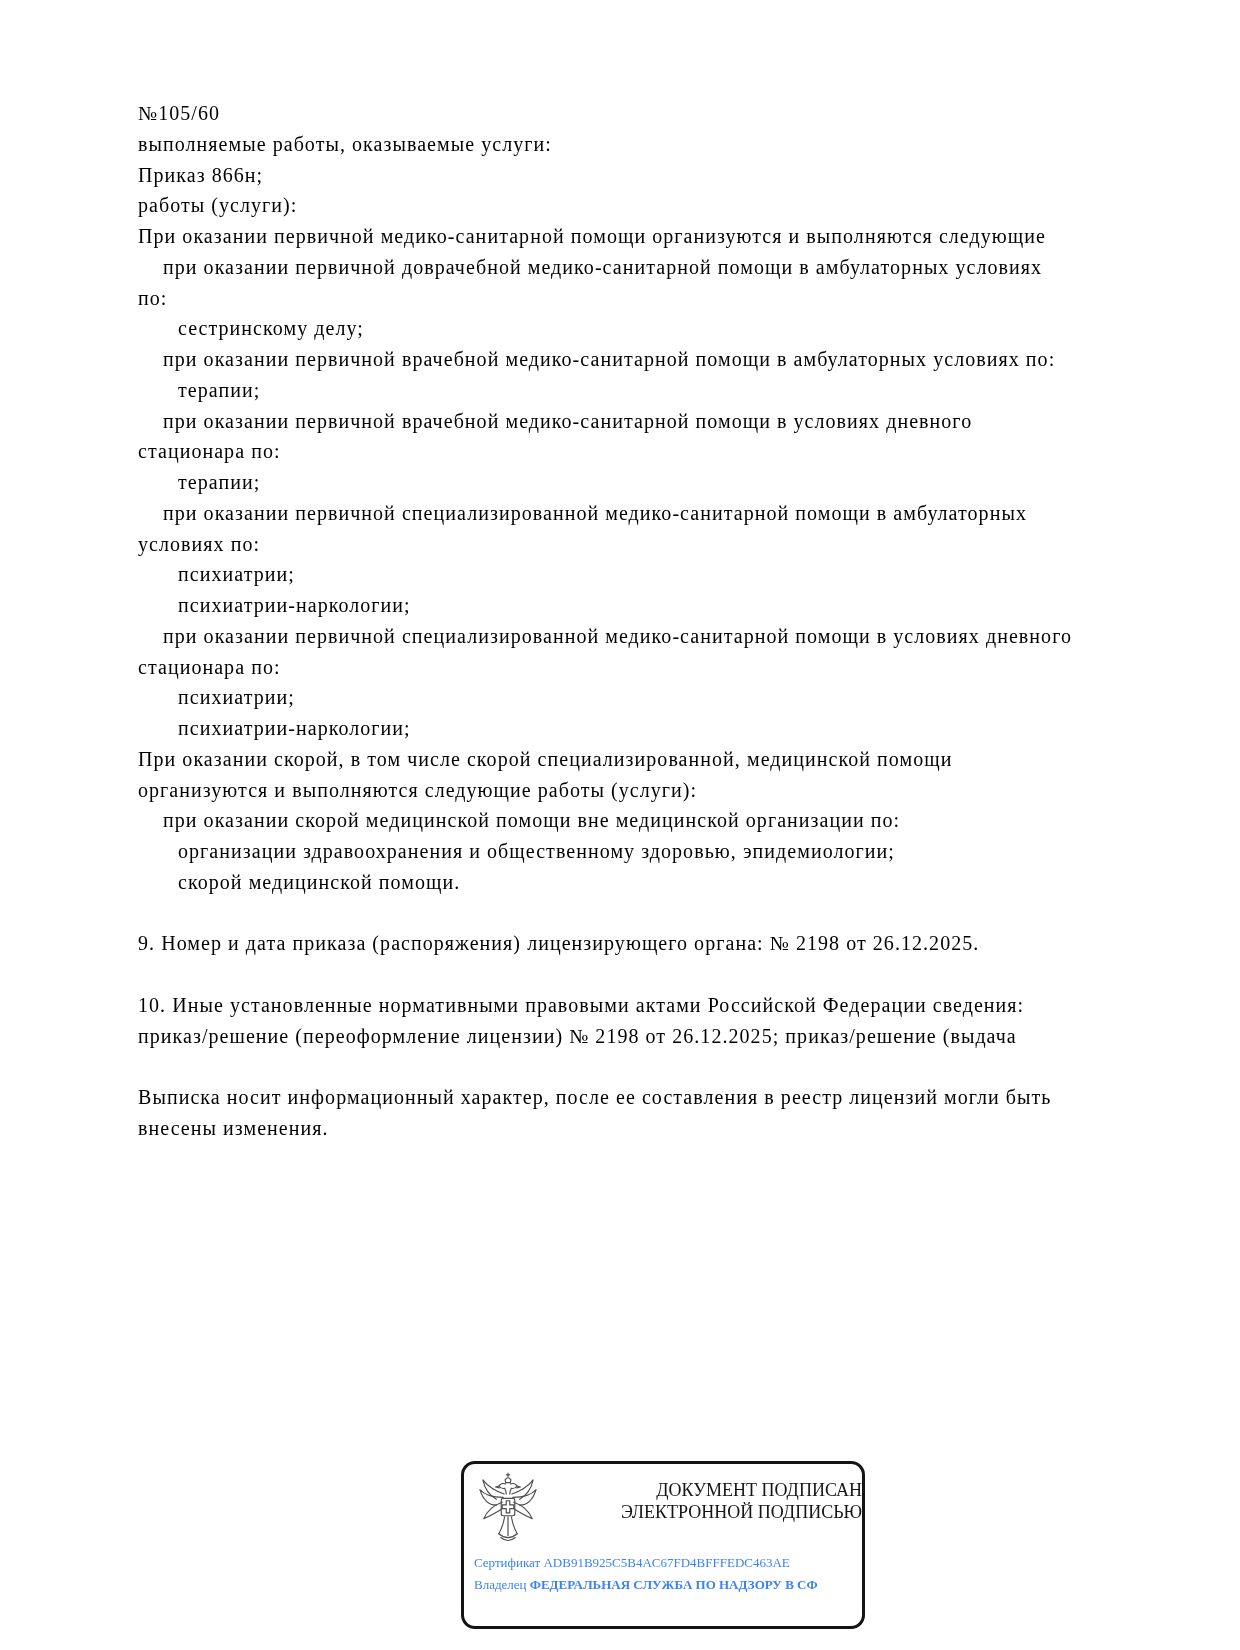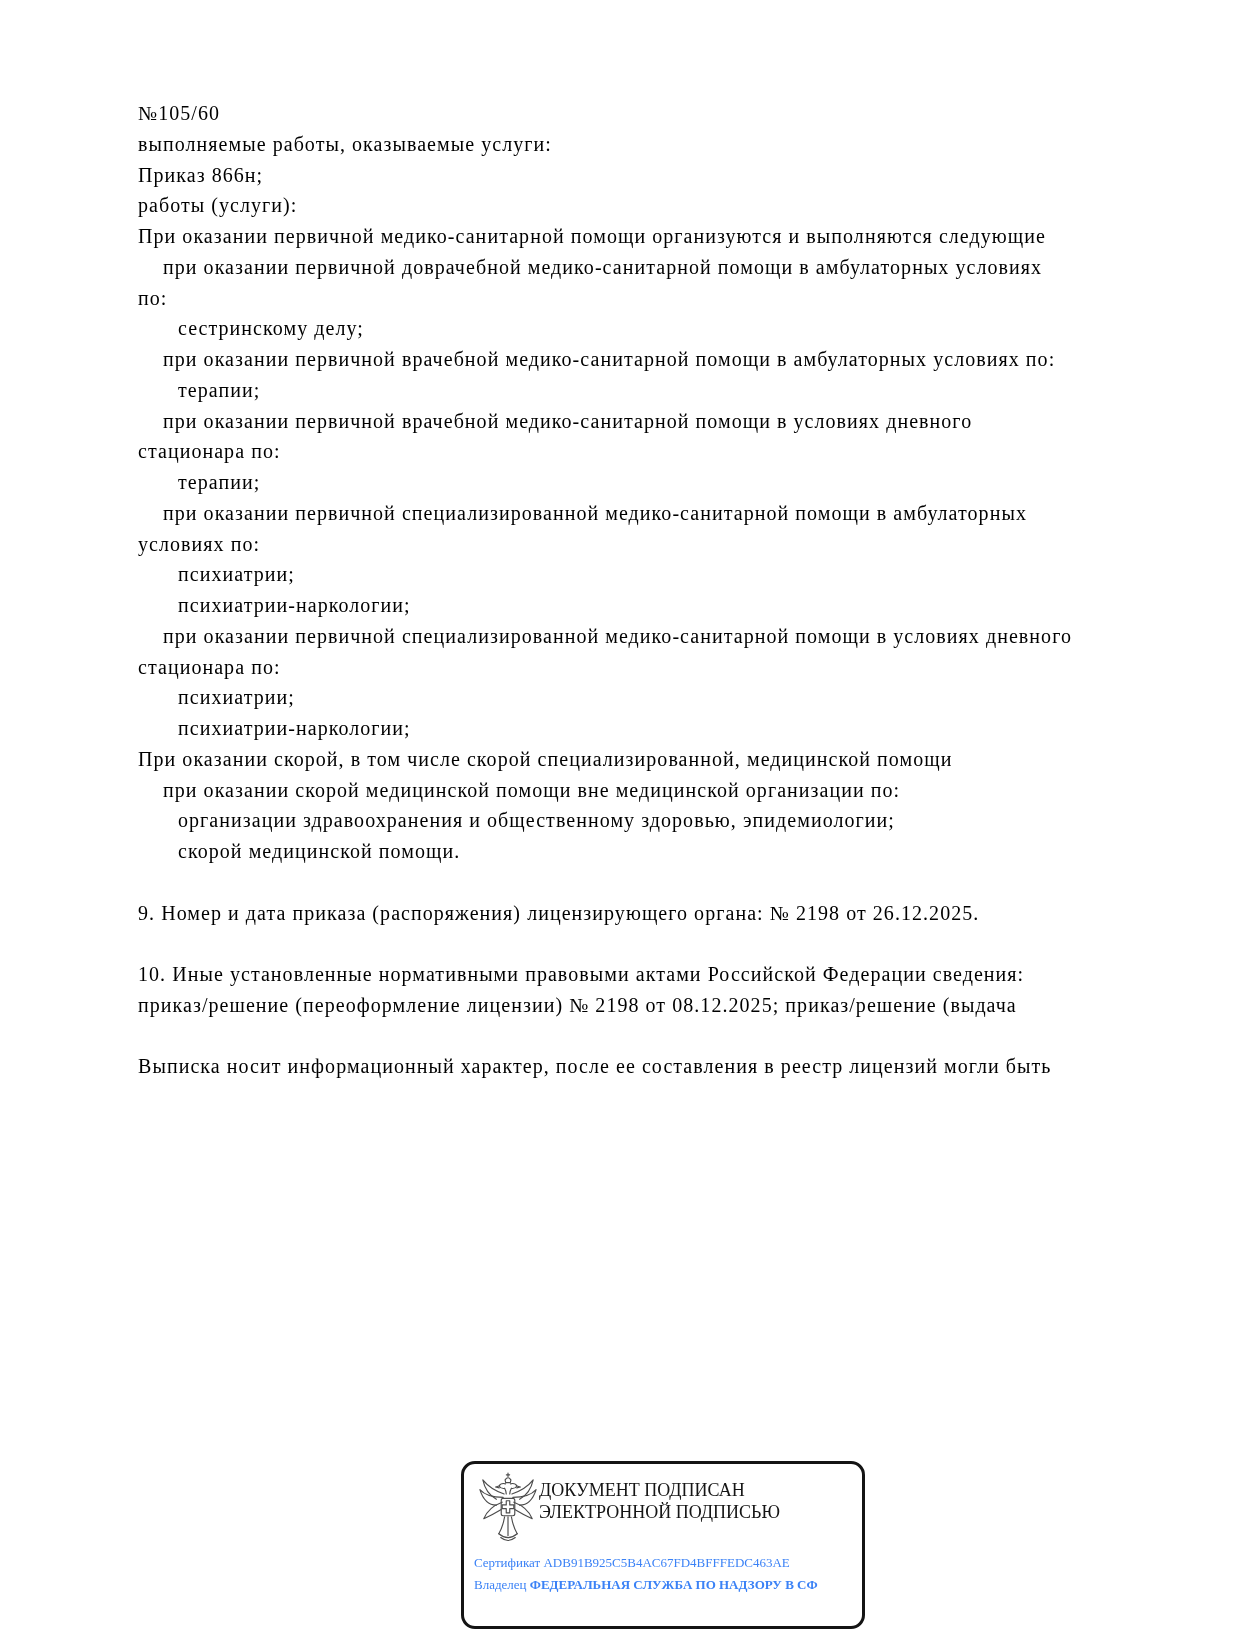--- a/index.html
+++ b/index.html
@@ -46,21 +46,21 @@
     height:86px;
   }
   .emblem{
     flex:none;
     width:62px;
     height:74px;
     margin:8px 0 0 13px;
   }
   .stamp-title{
     flex:1;
-    text-align:left;
+    text-align:right;
     margin-top:15px;
     font-size:18px;
     line-height:22px;
     color:#151515;
   }
   .stamp-info{
     margin:2px 0 0 10px;
     font-size:13px;
     line-height:21.5px;
     white-space:nowrap;
@@ -89,30 +89,32 @@
       <div class="line indent-2">терапии;</div>
       <div class="line indent-1">при оказании первичной специализированной медико-санитарной помощи в амбулаторных</div>
       <div class="line indent-0">условиях по:</div>
       <div class="line indent-2">психиатрии;</div>
       <div class="line indent-2">психиатрии-наркологии;</div>
       <div class="line indent-1">при оказании первичной специализированной медико-санитарной помощи в условиях дневного</div>
       <div class="line indent-0">стационара по:</div>
       <div class="line indent-2">психиатрии;</div>
       <div class="line indent-2">психиатрии-наркологии;</div>
       <div class="line indent-0">При оказании скорой, в том числе скорой специализированной, медицинской помощи</div>
+      <div class="line indent-0">организуются и выполняются следующие работы (услуги):</div>
       <div class="line indent-1">при оказании скорой медицинской помощи вне медицинской организации по:</div>
       <div class="line indent-2">организации здравоохранения и общественному здоровью, эпидемиологии;</div>
       <div class="line indent-2">скорой медицинской помощи.</div>
       <div class="line indent-0">&nbsp;</div>
       <div class="line indent-0">9. Номер и дата приказа (распоряжения) лицензирующего органа: № 2198 от 26.12.2025.</div>
       <div class="line indent-0">&nbsp;</div>
       <div class="line indent-0">10. Иные установленные нормативными правовыми актами Российской Федерации сведения:</div>
-      <div class="line indent-0">приказ/решение (переоформление лицензии) № 2198 от 08.12.2025; приказ/решение (выдача</div>
+      <div class="line indent-0">приказ/решение (переоформление лицензии) № 2198 от 26.12.2025; приказ/решение (выдача</div>
       <div class="line indent-0">&nbsp;</div>
       <div class="line indent-0">Выписка носит информационный характер, после ее составления в реестр лицензий могли быть</div>
+      <div class="line indent-0">внесены изменения.</div>
     </div>
 
   <div class="stamp">
     <div class="stamp-top">
       <svg class="emblem" viewBox="0 0 64 76">
         <g fill="none" stroke="#4d4d4d" stroke-width="1.2" stroke-linecap="round" stroke-linejoin="round">
 
           <path d="M32 1 V4.5 M30.3 2.7 H33.7"></path>
 
           <path d="M29 8 Q32 3.5 35 8 L34.4 10.8 H29.6 Z"></path>

